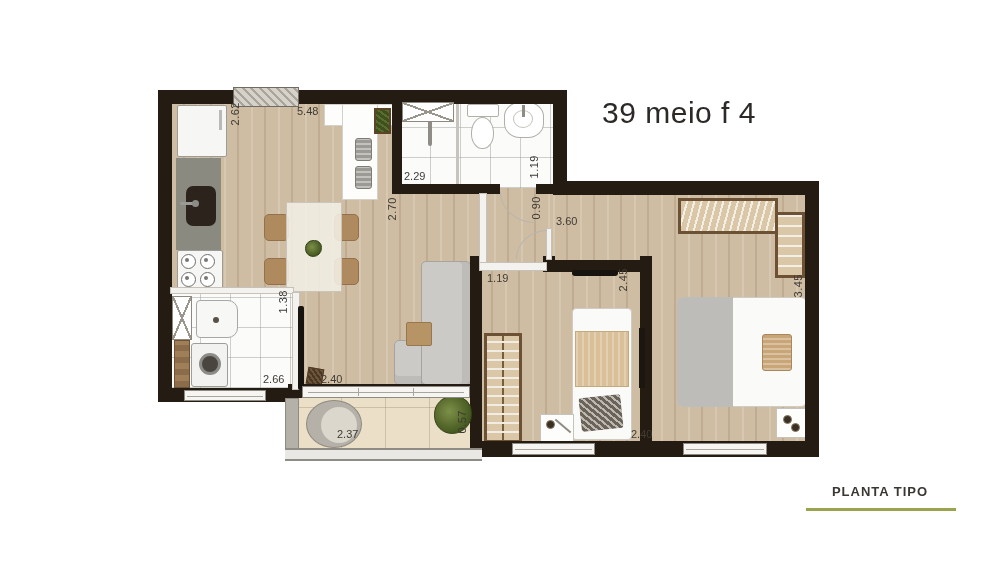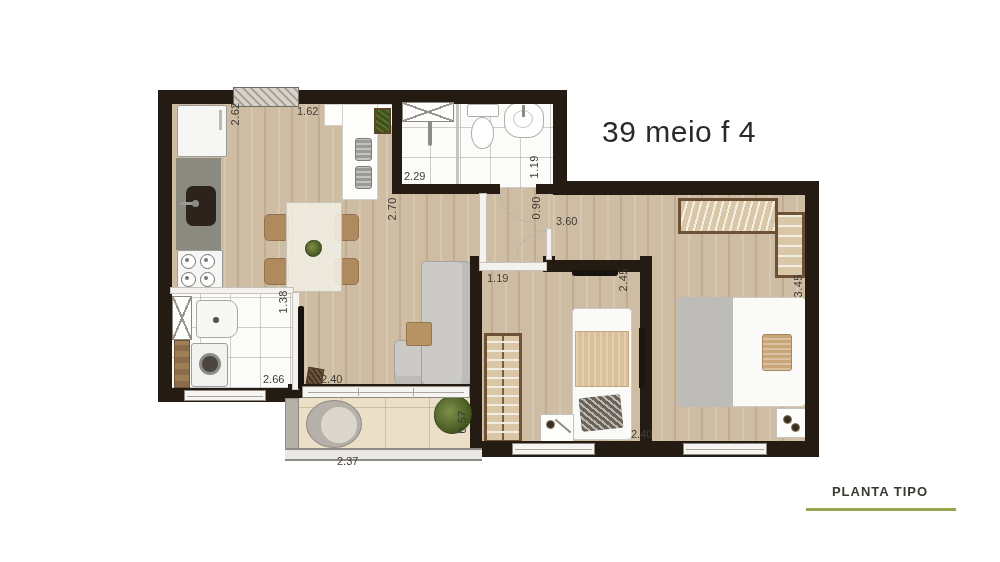--- a/index.html
+++ b/index.html
@@ -32,21 +32,21 @@
   .arc{position:absolute;z-index:6;border:1.2px solid #b9b5ad;background:transparent;}
   .knob{position:absolute;width:7px;height:7px;background:#3a2f24;border:1px solid #8a7a5e;border-radius:50%;}
   .burner{position:absolute;width:13px;height:13px;border:1.5px solid #6f6f6d;border-radius:50%;background:#fff;}
   .burner:after{content:'';position:absolute;left:3px;top:3px;width:4px;height:4px;border-radius:50%;background:#777;}
   .pillow{position:absolute;background:#fdfdfb;border:1px solid #cfccc6;border-radius:4px;}
   .pillow.brown{background:#9c7a50;border-color:#7c5f3c;}
   .plant{position:absolute;z-index:5;border-radius:50% 45% 55% 50%;background:radial-gradient(circle at 40% 40%,#7d9048,#44571f 72%);border:1px solid #36441a;}
   
   .dim{position:absolute;z-index:9;font-size:11px;color:#3f3b35;white-space:nowrap;}
   .dim.v{writing-mode:vertical-rl;transform:rotate(180deg);width:14px;letter-spacing:.5px;}
-  #title{position:absolute;z-index:9;left:602px;top:115px;font-size:30px;color:#2c2927;letter-spacing:.5px;}
+  #title{position:absolute;z-index:9;left:602px;top:96px;font-size:30px;color:#2c2927;letter-spacing:.5px;}
   #footer-label{position:absolute;z-index:9;left:800px;top:484px;width:160px;text-align:center;font-size:13px;font-weight:bold;letter-spacing:1px;color:#3a3733;}
   #footer-rule{position:absolute;z-index:9;left:806px;top:508px;width:150px;height:3px;}
 </style>
 </head>
 <body>
 
 <div id="stage">
 
   <div id="title">39 meio f 4</div>
   <div id="footer-label">PLANTA TIPO</div>
@@ -185,29 +185,29 @@
   <div class="pillow" style="left:776px;top:304px;width:28px;height:31px;"></div>
   <div class="pillow" style="left:776px;top:370px;width:28px;height:31px;"></div>
   <div class="furn" style="left:762px;top:334px;width:30px;height:37px;background:#c8a678 repeating-linear-gradient(0deg,rgba(255,255,255,.3) 0 2px,transparent 2px 5px);border:1px solid #a8875b;border-radius:3px;"></div>
   <div class="furn" style="left:639px;top:328px;width:6px;height:60px;background:#1b1610;z-index:6;"></div>
   <div class="furn" style="left:776px;top:408px;width:30px;height:30px;background:#fdfdfc;border:1px solid #c6c3bd;">
     <div class="knob" style="left:6px;top:6px;"></div>
     <div class="knob" style="left:14px;top:14px;"></div>
   </div>
 
   <span class="dim v" style="left:229px;top:102px;">2.62</span>
-  <span class="dim" style="left:297px;top:105px;">1.62</span>
+  <span class="dim" style="left:297px;top:105px;">5.48</span>
   <span class="dim" style="left:404px;top:170px;">2.29</span>
   <span class="dim v" style="left:528px;top:155px;">1.19</span>
   <span class="dim v" style="left:386px;top:197px;">2.70</span>
   <span class="dim v" style="left:530px;top:196px;">0.90</span>
   <span class="dim" style="left:556px;top:198px;margin-top:17px;">3.60</span>
   <span class="dim" style="left:487px;top:272px;">1.19</span>
   <span class="dim v" style="left:617px;top:268px;">2.45</span>
   <span class="dim v" style="left:792px;top:274px;">3.45</span>
   <span class="dim v" style="left:277px;top:290px;">1.38</span>
   <span class="dim" style="left:263px;top:373px;">2.66</span>
   <span class="dim" style="left:321px;top:373px;">2.40</span>
-  <span class="dim" style="left:337px;top:428px;margin-top:27px;">2.37</span>
+  <span class="dim" style="left:337px;top:428px;">2.37</span>
   <span class="dim v" style="left:456px;top:410px;">0.57</span>
   <span class="dim" style="left:631px;top:428px;">2.40</span>
 
 </div>
 
 </body></html>

